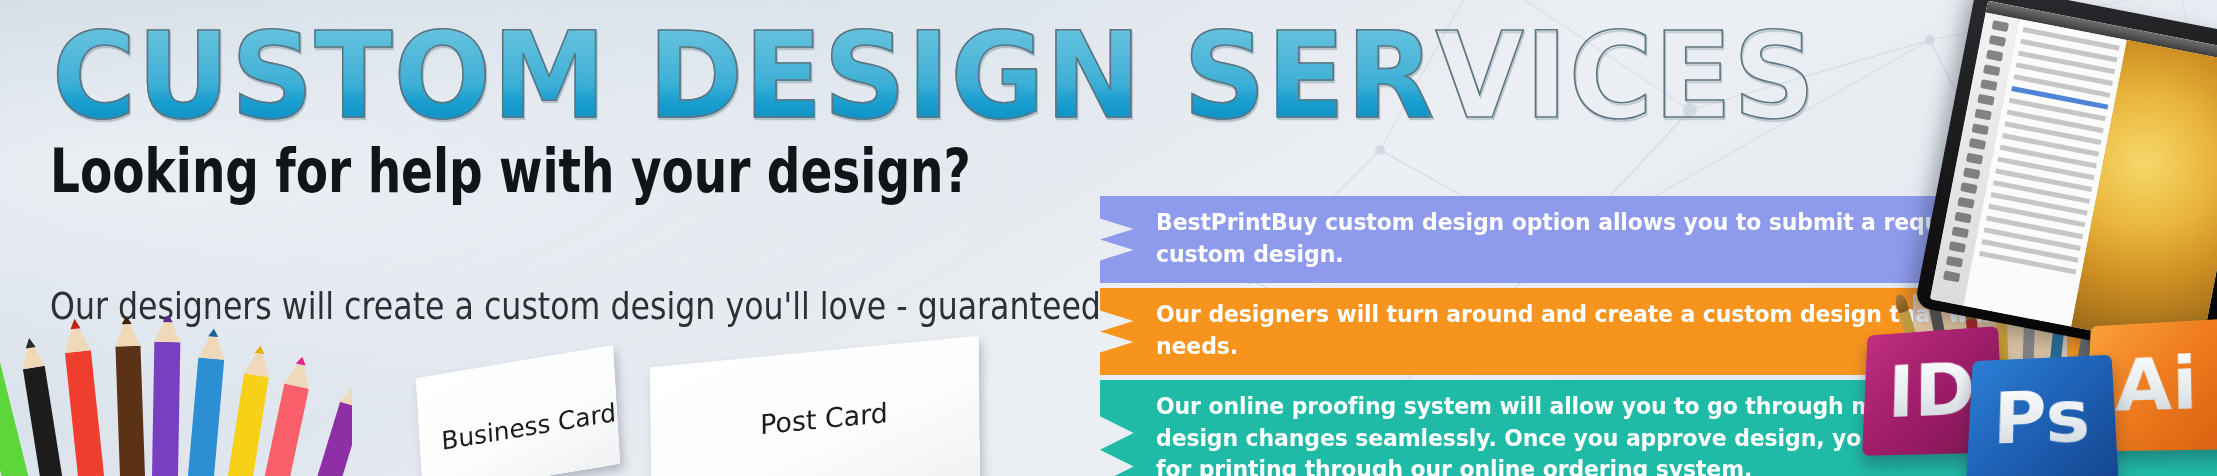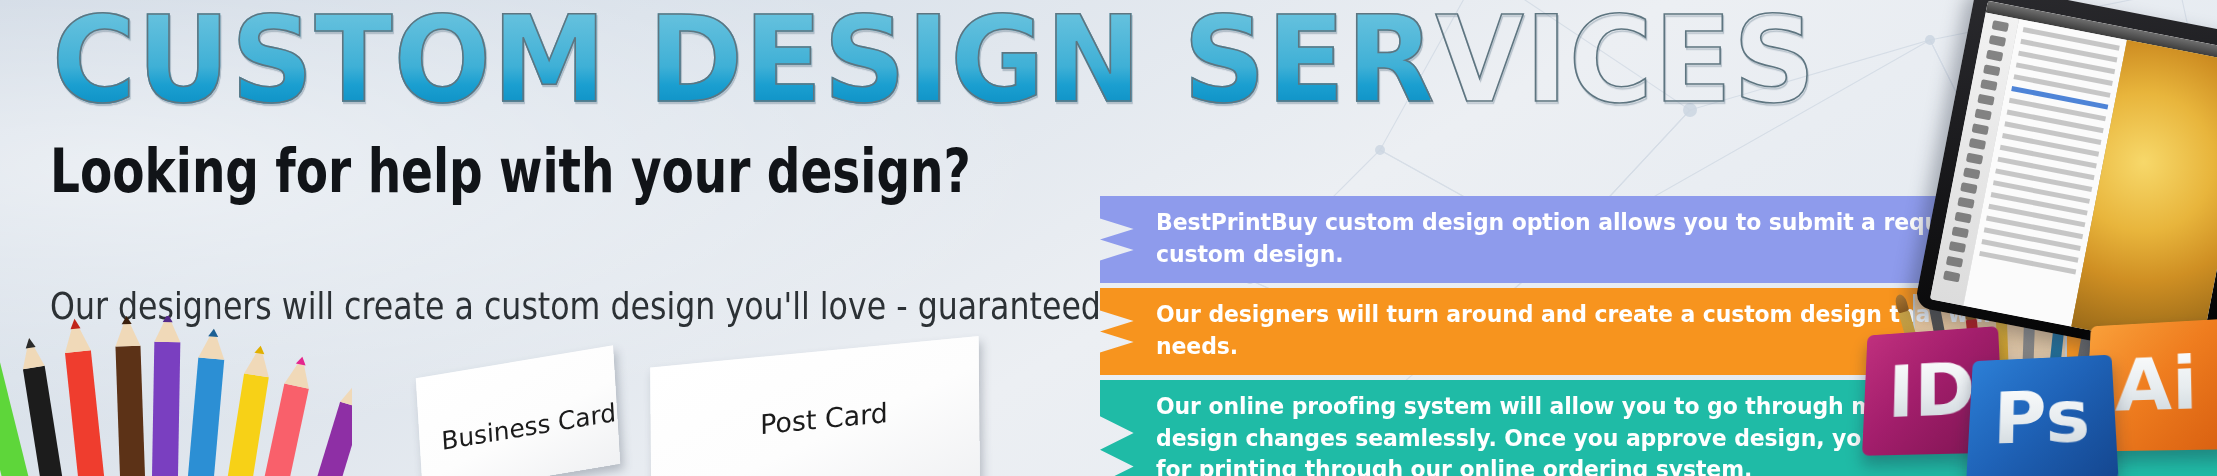--- a/index.html
+++ b/index.html
@@ -32,21 +32,21 @@
     left: 0; top: 0;
     width: 55%; height: 100%;
     background: radial-gradient(ellipse at 10% 35%, rgba(255,255,255,.55) 0%, rgba(255,255,255,0) 60%);
     pointer-events: none;
   }
 
   
   .title-wrap {
     position: absolute;
     left: 52px;
-    top: 0;
+    top: 16px;
     width: 1300px;
     height: 112px;
   }
   .title-text {
     font-family: "DejaVu Sans", sans-serif;
     font-weight: bold;
     font-size: 108px;
     line-height: 110px;
     letter-spacing: 1px;
     margin: 0;

